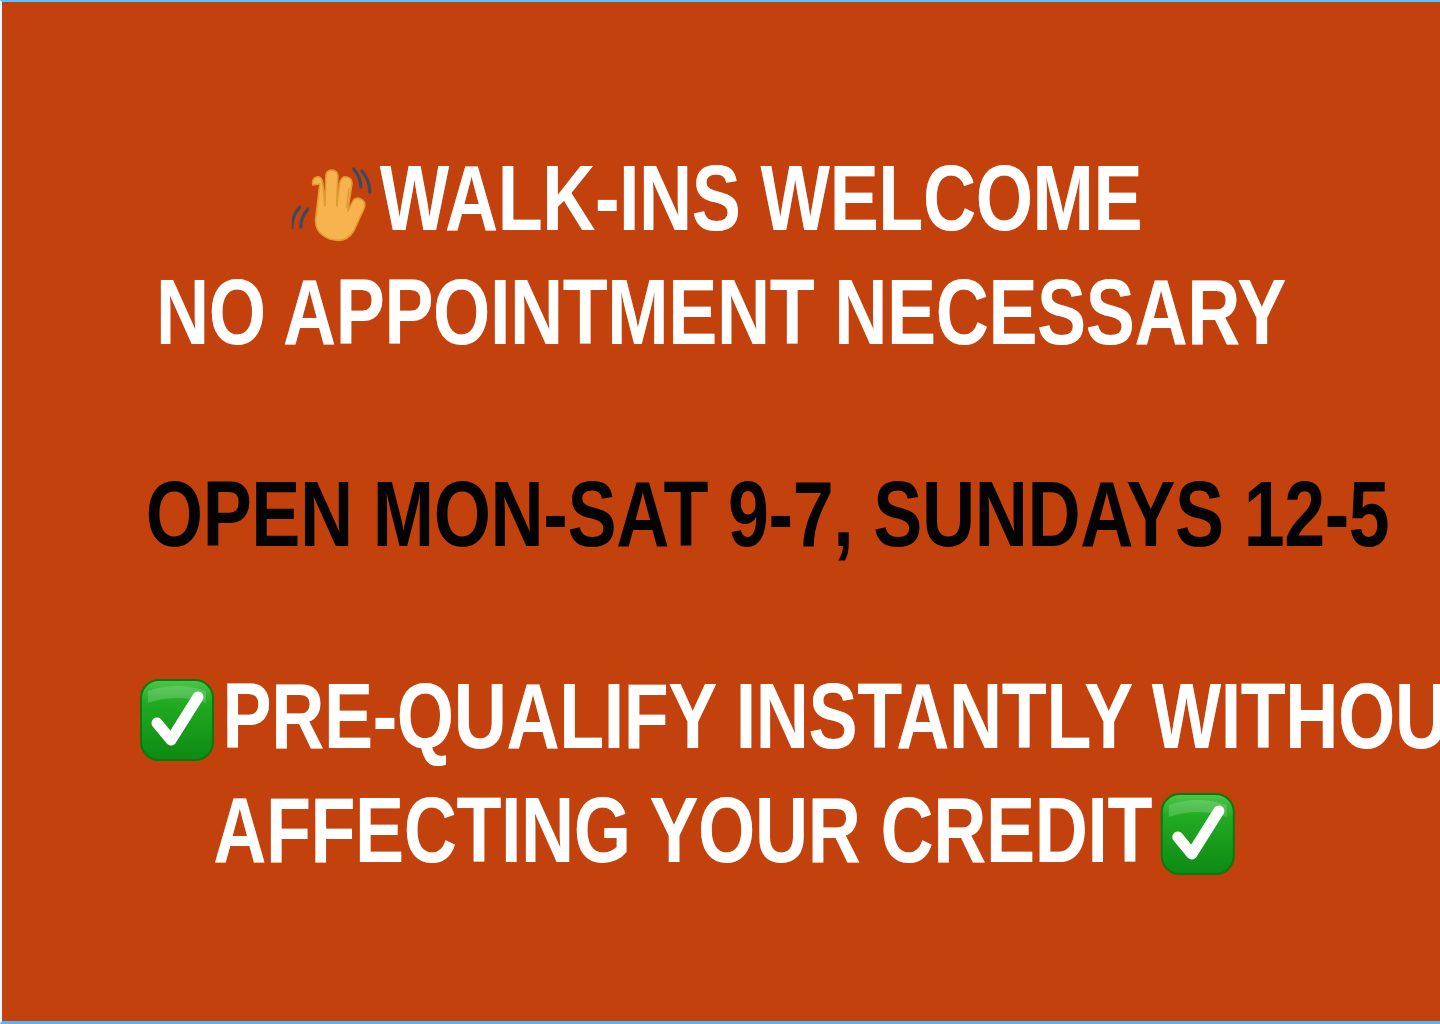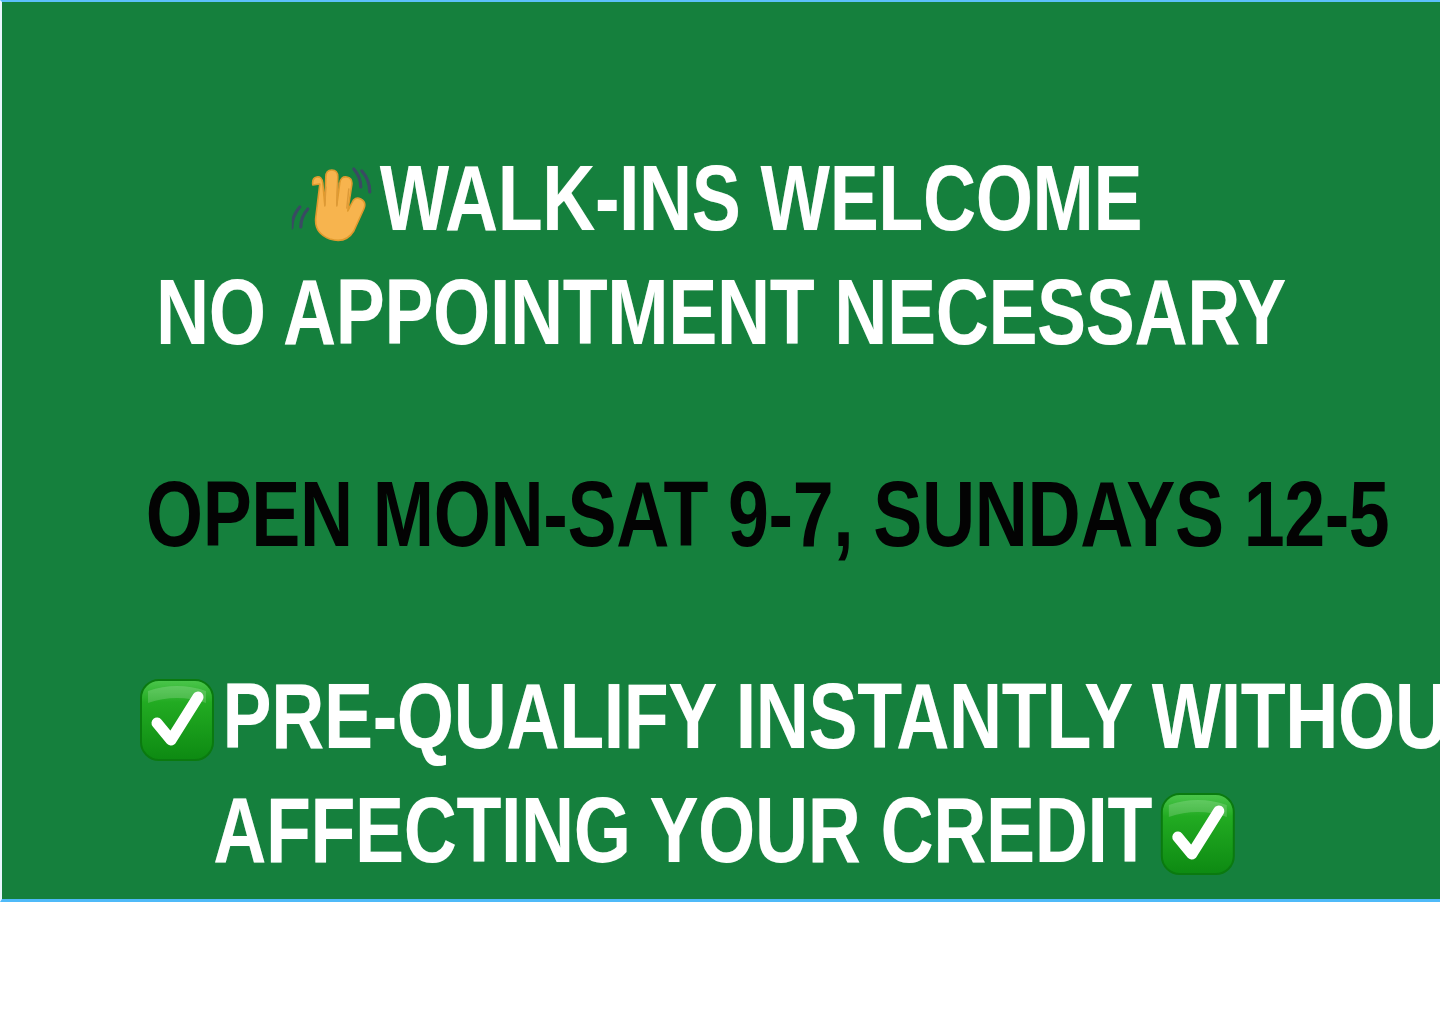--- a/index.html
+++ b/index.html
@@ -11,23 +11,23 @@
     height: 1024px;
     overflow: hidden;
     font-family: "Liberation Sans", sans-serif;
     background: #ffffff;
   }
 
   
   .banner {
     position: relative;
     width: 1440px;
-    height: 902px;
+    height: 1024px;
     box-sizing: border-box;
-    background: #15803d;
+    background: #c2410c;
     border-top: 2px solid #5cc0fb;
     border-left: 2px solid #e9f6fe;
     border-bottom: 3px solid #4fbaf9;
     border-right: 0;
     overflow: hidden;
   }
 
   
   .line {
     position: absolute;

